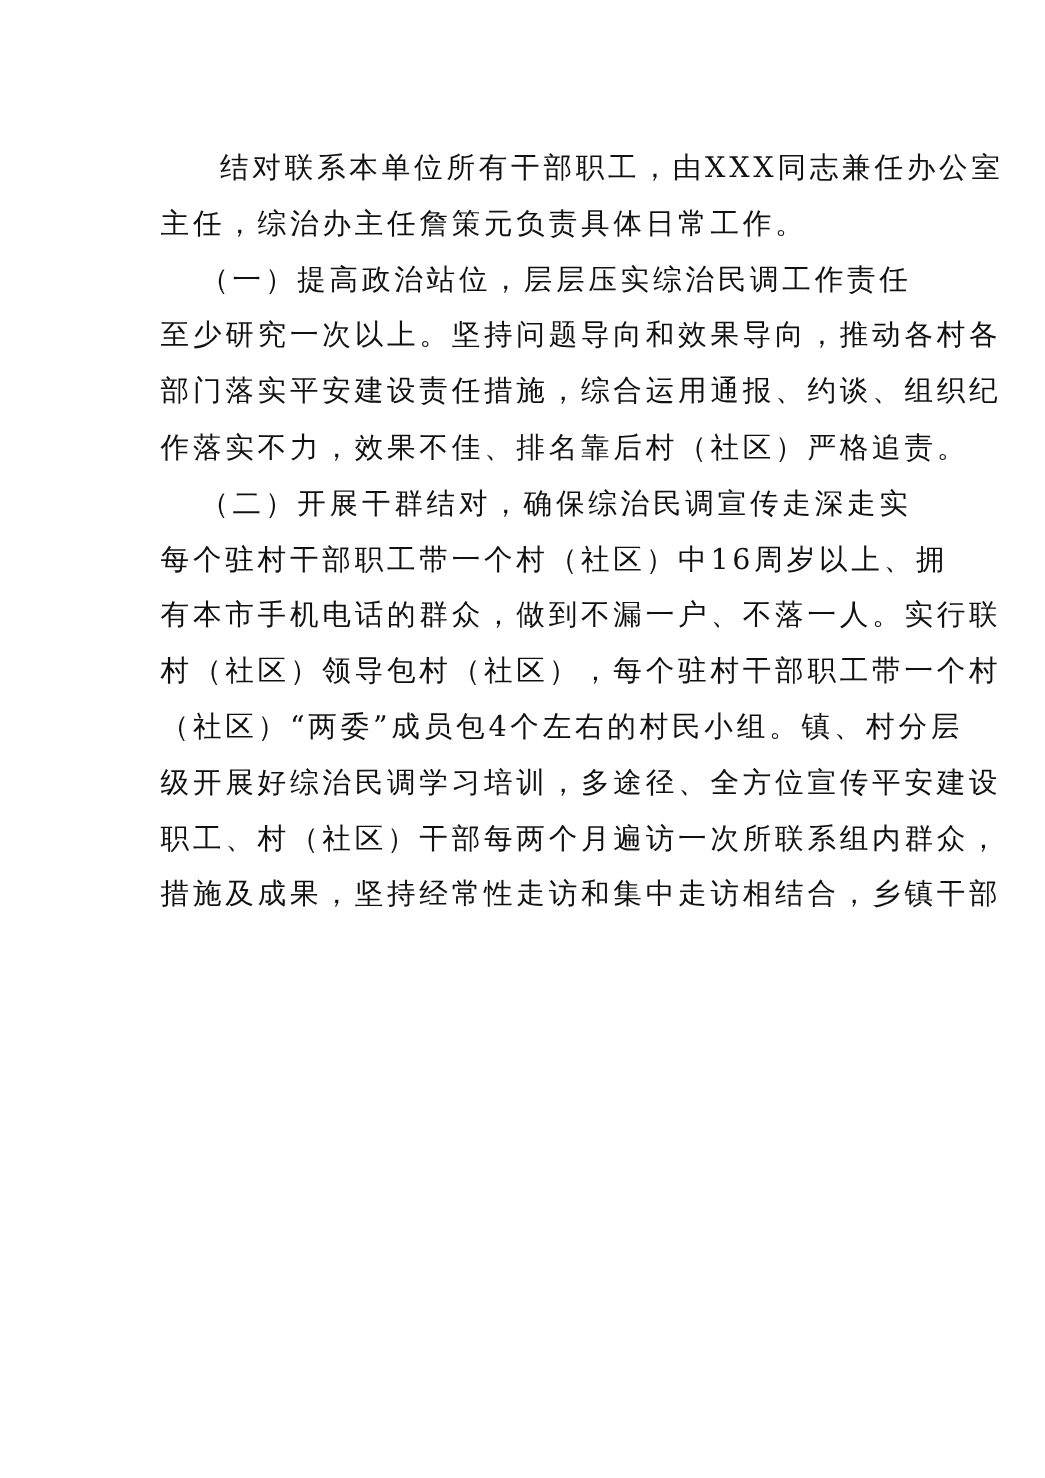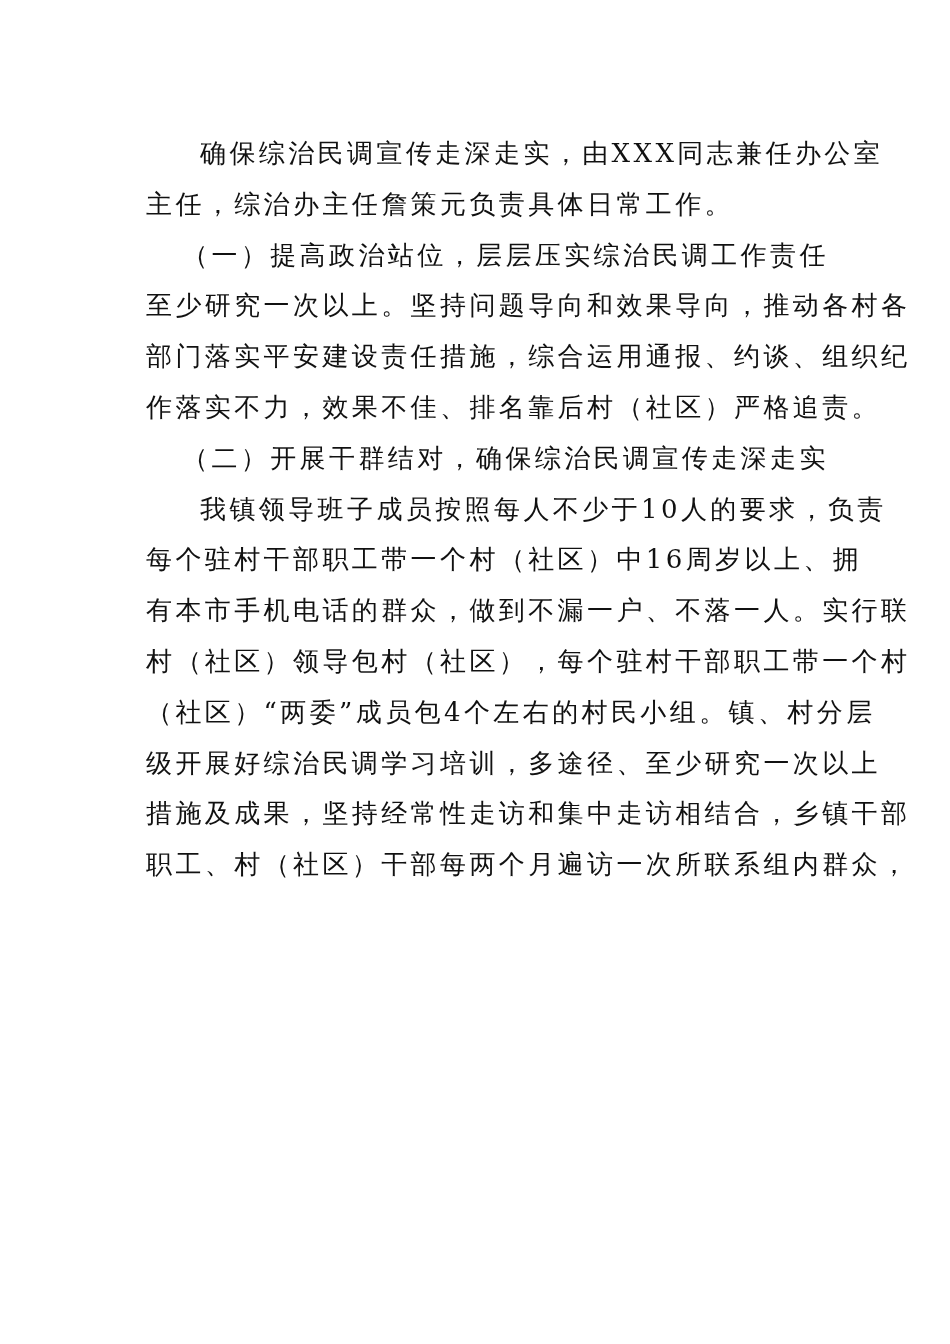--- a/index.html
+++ b/index.html
@@ -45,38 +45,37 @@
       padding-left: 36px;
       text-align-last: left;
     }
   </style>
 </head>
 <body>
 
 <div class="page">
 
   <div>
-    <span class="line indent">确保综治民调宣传走深走实，由XXX同志兼任办公室</span>
+    <span class="line indent">结对联系本单位所有干部职工，由XXX同志兼任办公室</span>
     <span class="line last">主任，综治办主任詹策元负责具体日常工作。</span>
   </div>
 
 
   <span class="line sub-indent">（一）提高政治站位，层层压实综治民调工作责任</span>
 
   <div>
     <span class="line">至少研究一次以上。坚持问题导向和效果导向，推动各村各</span>
     <span class="line">部门落实平安建设责任措施，综合运用通报、约谈、组织纪</span>
     <span class="line last">作落实不力，效果不佳、排名靠后村（社区）严格追责。</span>
   </div>
 
   <span class="line sub-indent">（二）开展干群结对，确保综治民调宣传走深走实</span>
 
   <div>
-    <span class="line indent">我镇领导班子成员按照每人不少于10人的要求，负责</span>
     <span class="line">每个驻村干部职工带一个村（社区）中16周岁以上、拥</span>
     <span class="line">有本市手机电话的群众，做到不漏一户、不落一人。实行联</span>
     <span class="line">村（社区）领导包村（社区），每个驻村干部职工带一个村</span>
     <span class="line">（社区）“两委”成员包4个左右的村民小组。镇、村分层</span>
-    <span class="line">级开展好综治民调学习培训，多途径、至少研究一次以上</span>
+    <span class="line">级开展好综治民调学习培训，多途径、全方位宣传平安建设</span>
+    <span class="line">职工、村（社区）干部每两个月遍访一次所联系组内群众，</span>
     <span class="line">措施及成果，坚持经常性走访和集中走访相结合，乡镇干部</span>
-    <span class="line">职工、村（社区）干部每两个月遍访一次所联系组内群众，</span>
   </div>
 </div>
 
 </body></html>

